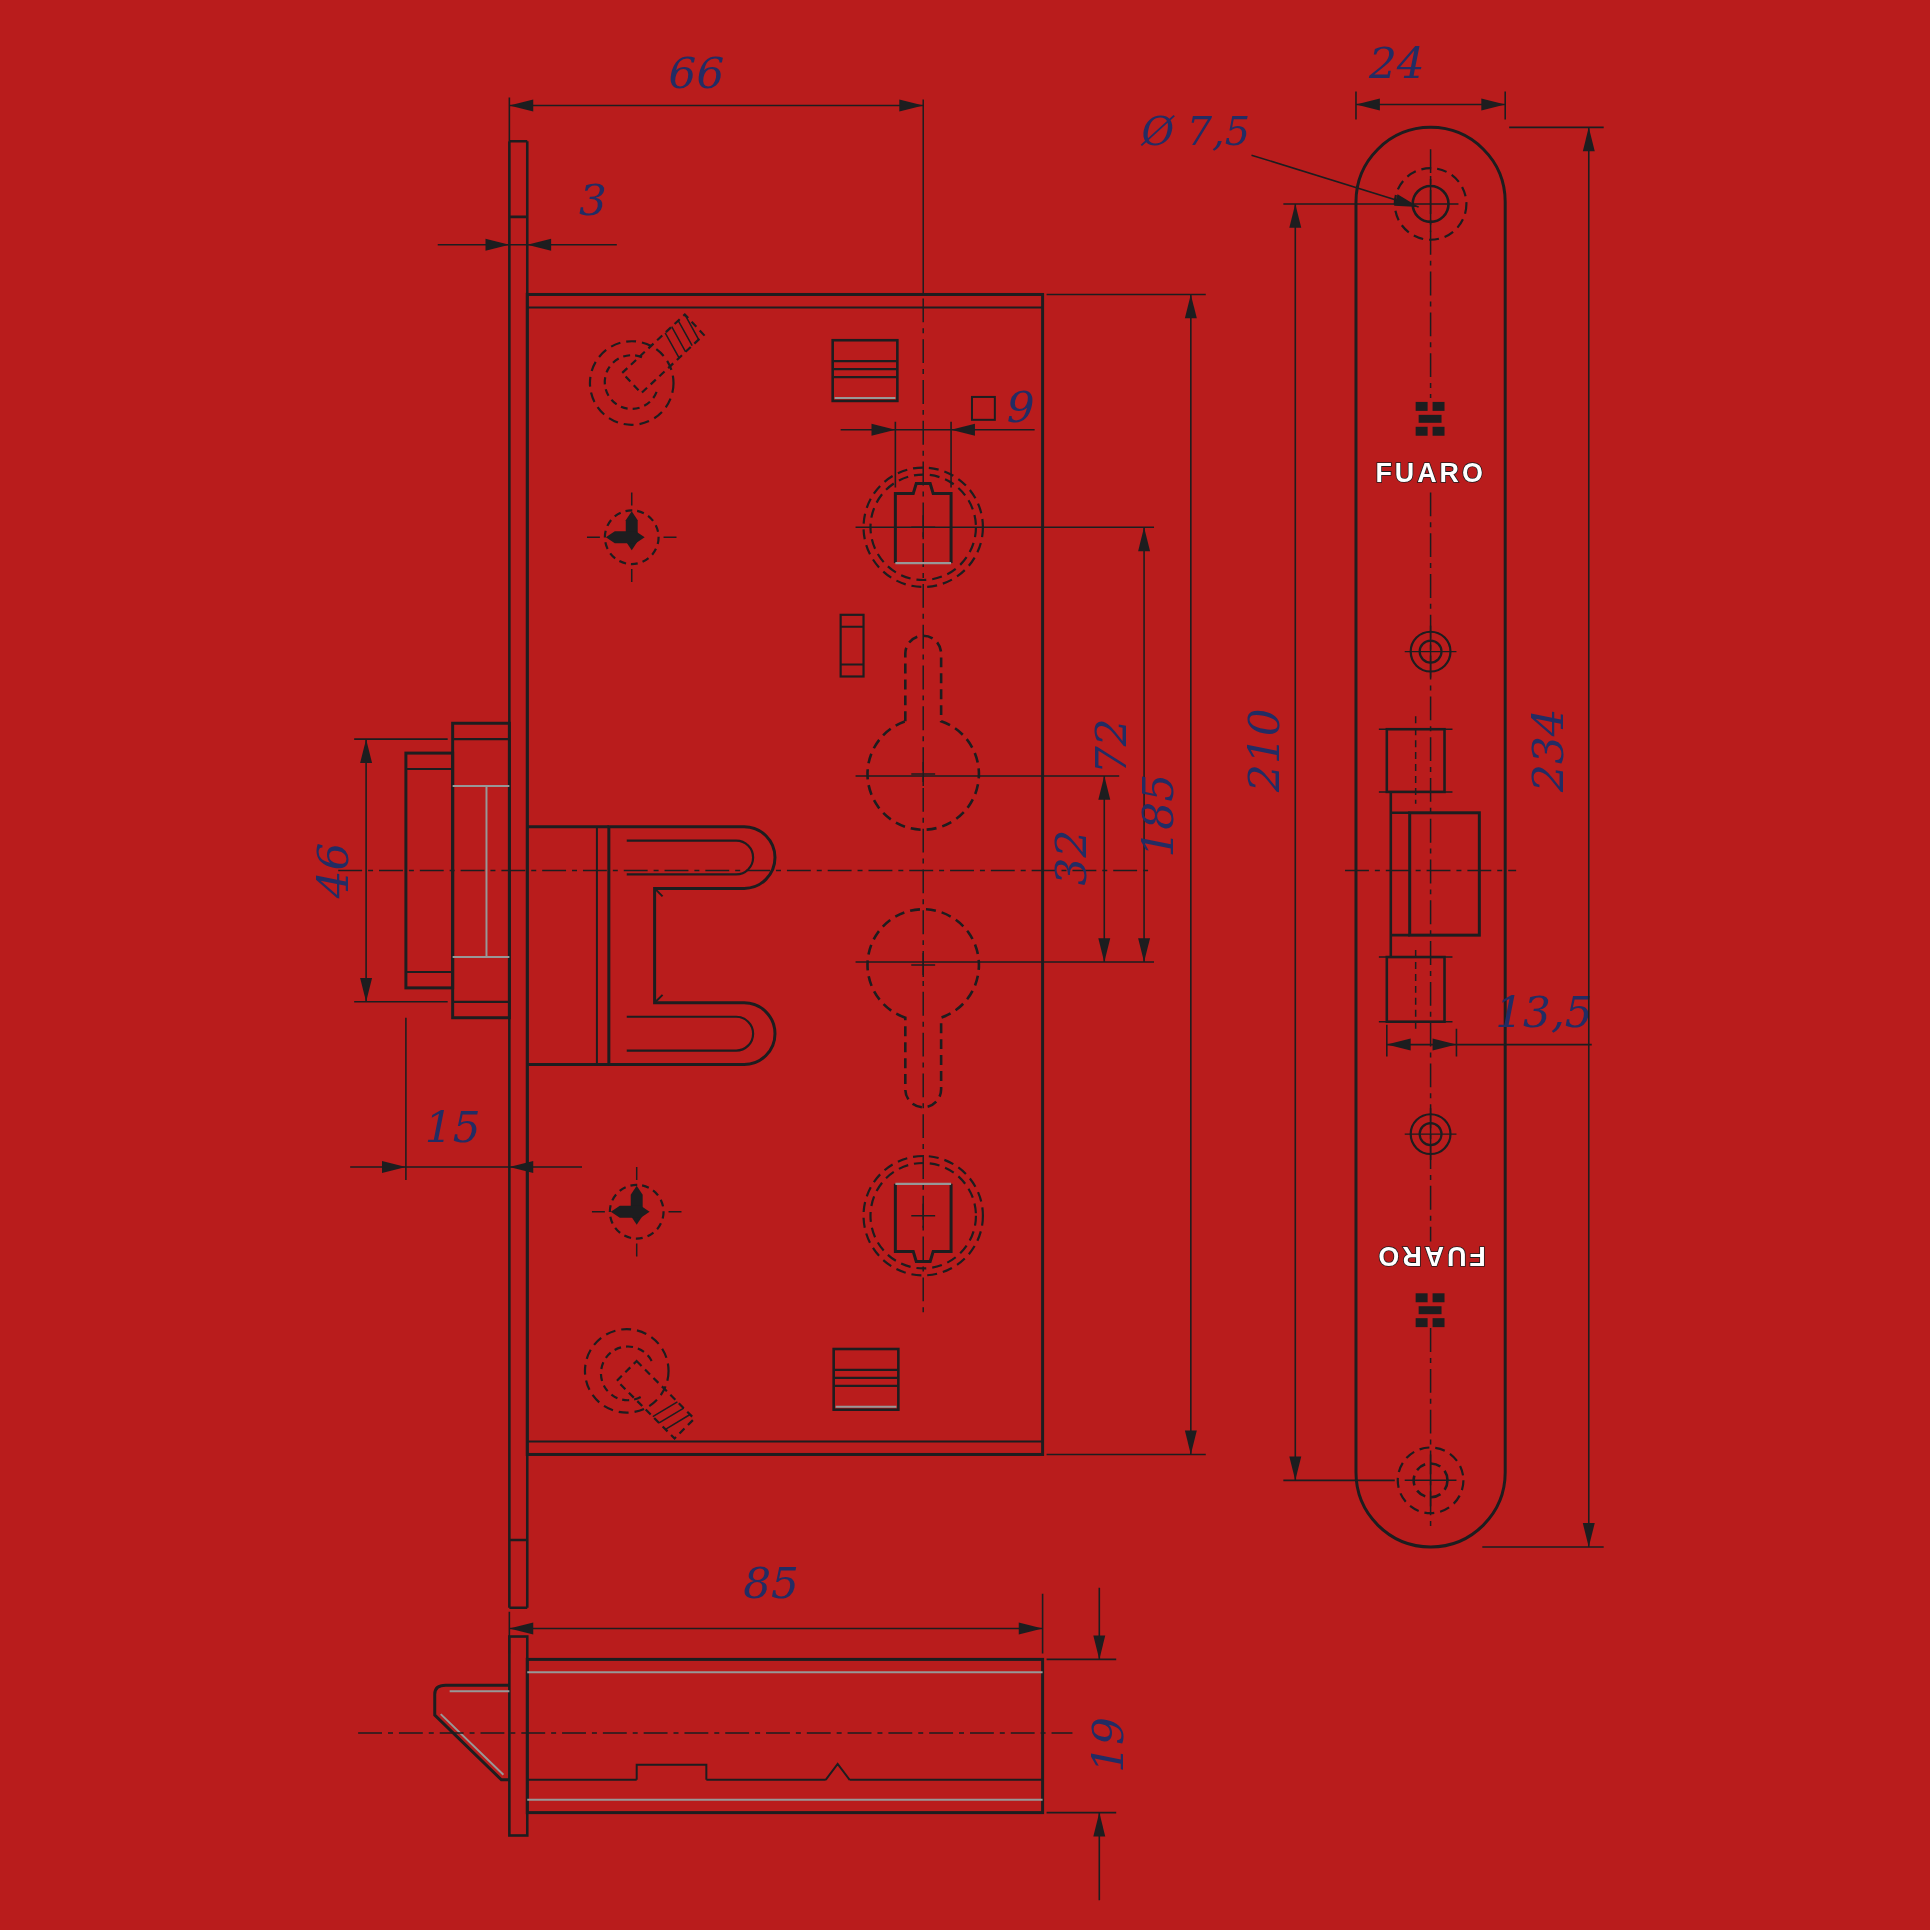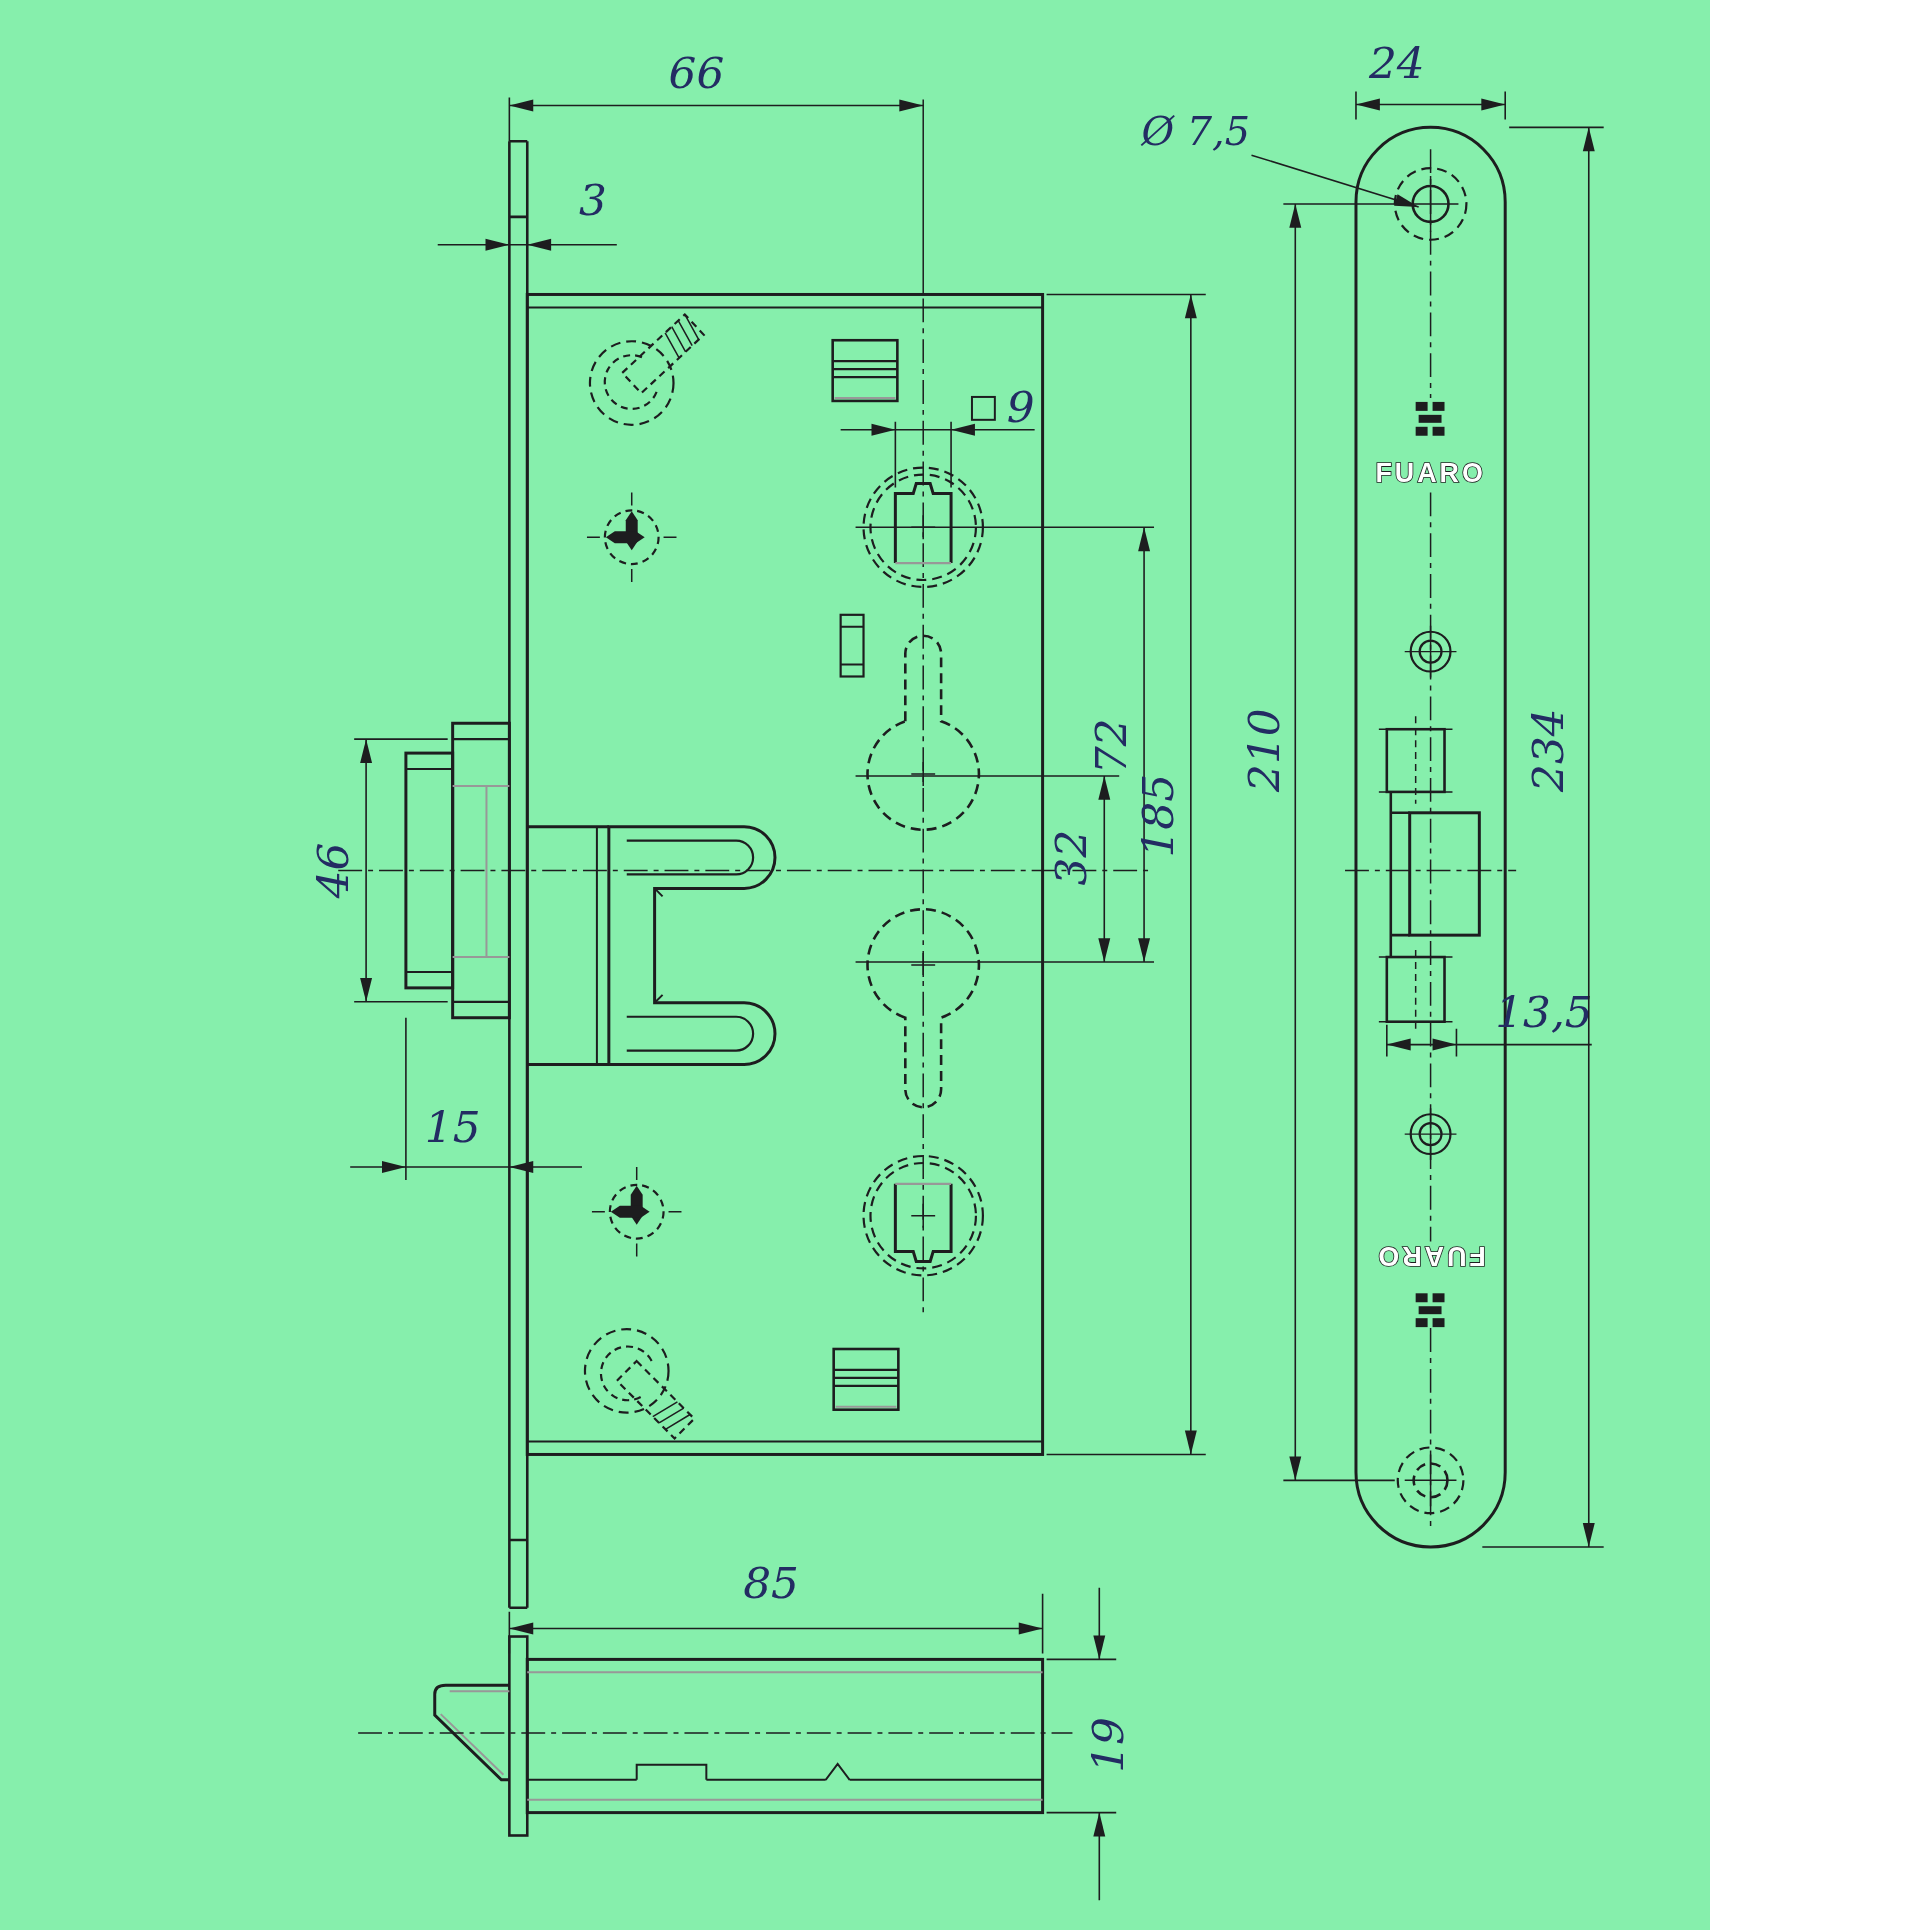--- a/index.html
+++ b/index.html
@@ -1,16 +1,16 @@
 <!DOCTYPE html>
 <html><head>
 <meta charset="utf-8">
 <style>
   html,body{margin:0;padding:0;background:#ffffff;}
-  .stage{width:1710px;height:1930px;position:relative;background:#86efac;overflow:hidden;}
+  .stage{width:1930px;height:1930px;position:relative;background:#b91c1c;overflow:hidden;}
   svg{display:block;}
   .ln{stroke:#1d1d1f;fill:none;}
   .w3{stroke-width:3;}
   .w26{stroke-width:2.6;}
   .w22{stroke-width:2.2;}
   .w2{stroke-width:2;}
   .thin{stroke-width:1.5;}
   .dimln{stroke:#1d1d1f;stroke-width:1.6;fill:none;}
   .dash{stroke-dasharray:10 6;}
   .dashsm{stroke-dasharray:7 5;}

